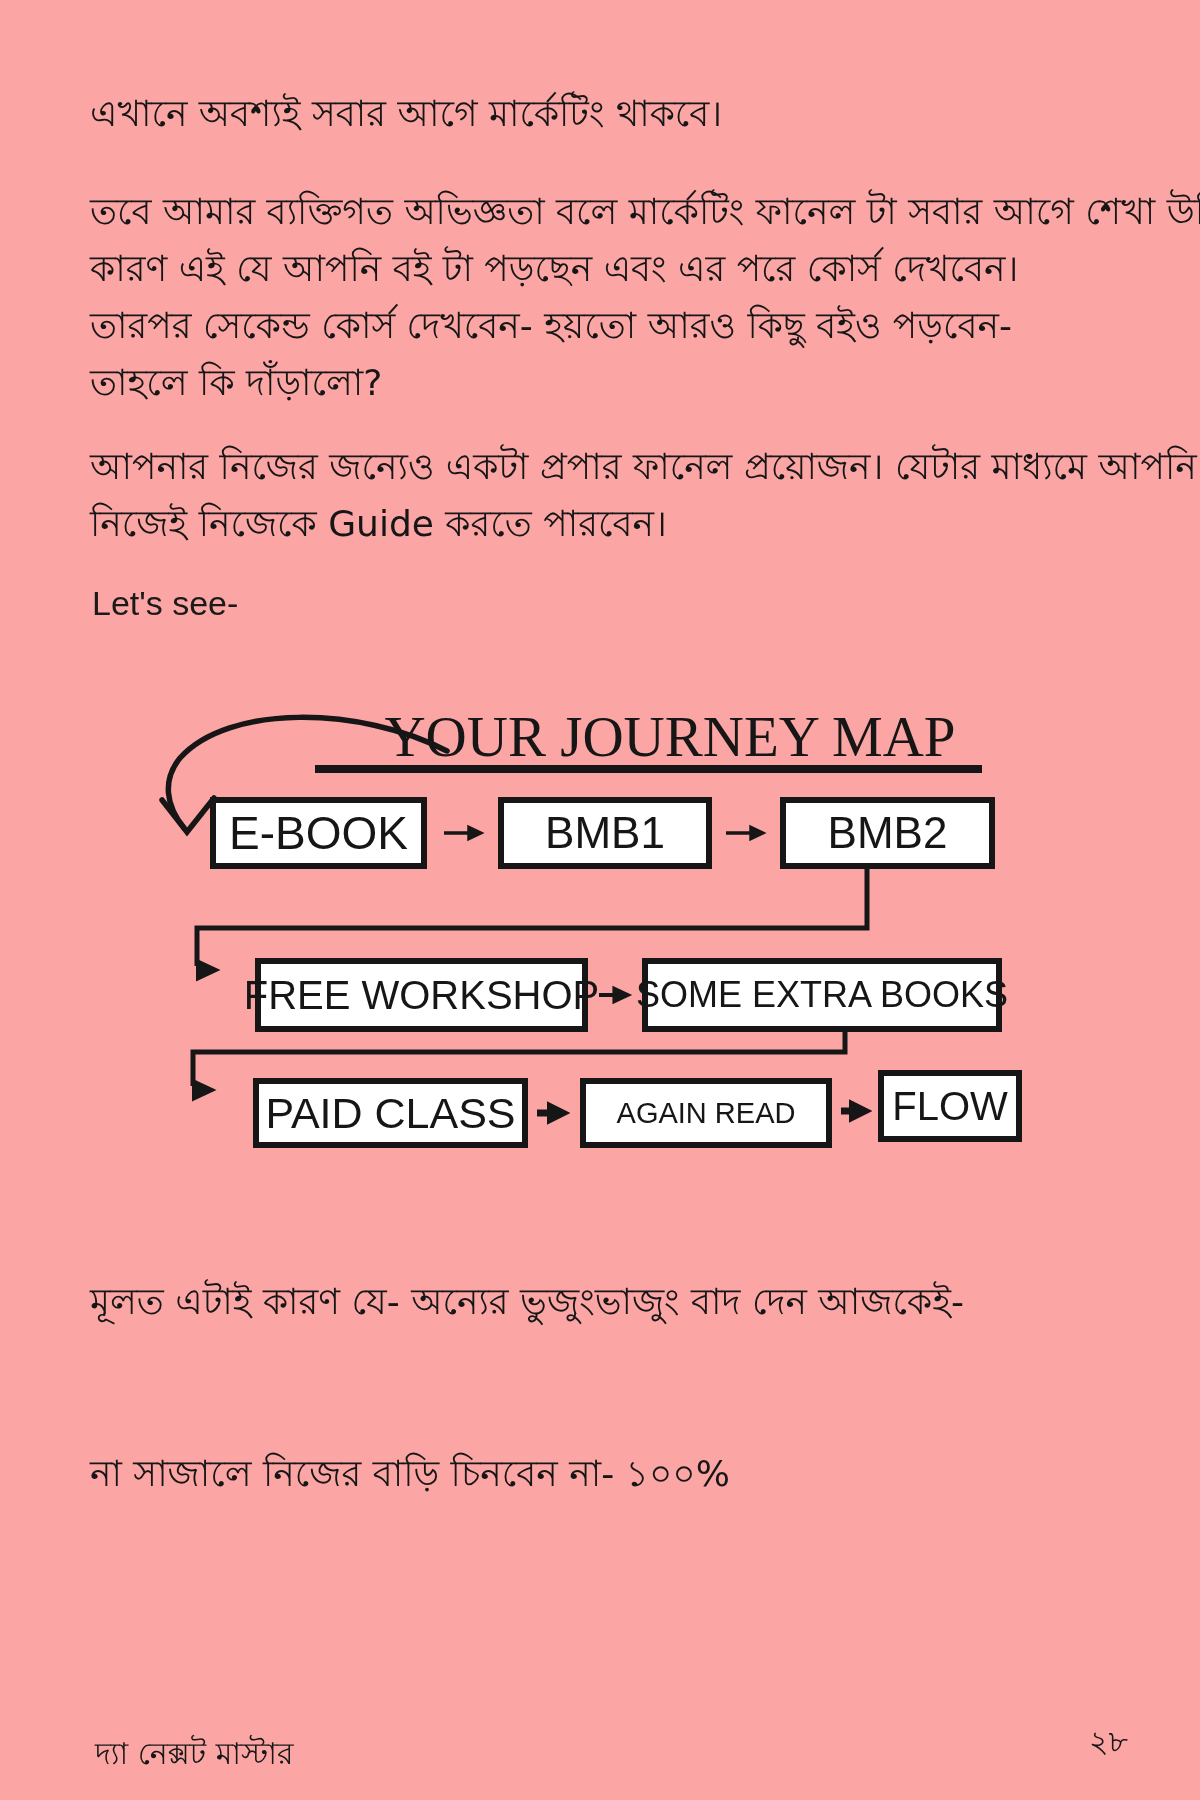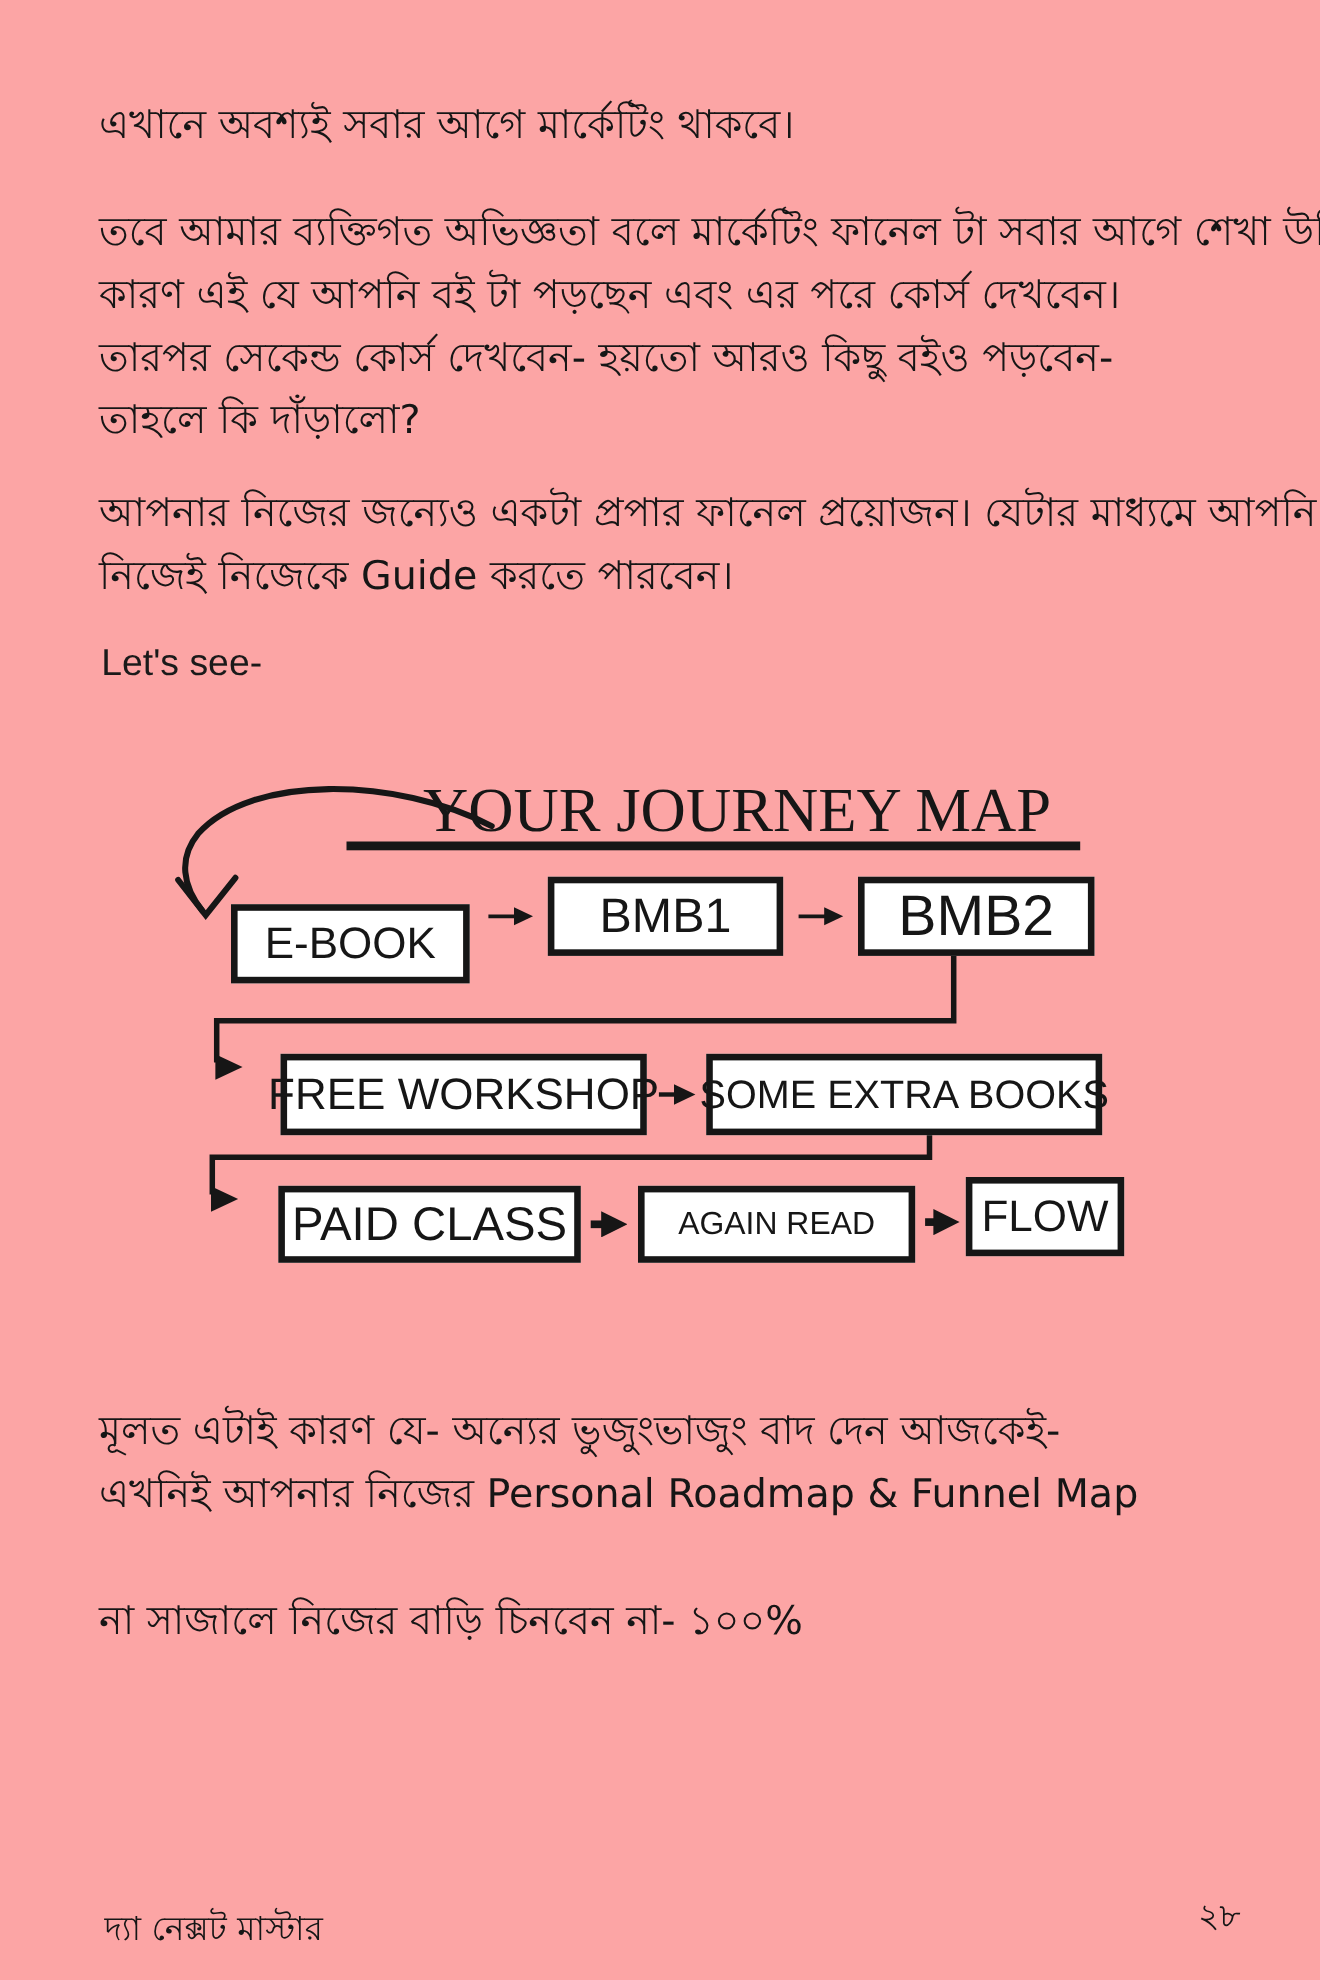--- a/index.html
+++ b/index.html
@@ -41,23 +41,23 @@
   .fbox{
     position:absolute;
     box-sizing:border-box;
     border:6px solid #161616;
     background:#ffffff;
     display:flex;align-items:center;justify-content:center;
     white-space:nowrap;
     color:#161616;
     font-family:"Liberation Sans","DejaVu Sans",sans-serif;
   }
-  .box-ebook{left:210px;top:797px;width:217px;height:72px;font-size:40px;margin-top:25px;}
+  .box-ebook{left:210px;top:797px;width:217px;height:72px;font-size:46px;}
   .box-bmb1{left:498px;top:797px;width:214px;height:72px;font-size:44px;}
-  .box-bmb2{left:780px;top:797px;width:215px;height:72px;font-size:52px;}
+  .box-bmb2{left:780px;top:797px;width:215px;height:72px;font-size:44px;}
   .box-freeworkshop{left:255px;top:958px;width:333px;height:74px;font-size:40px;}
   .box-someextrabooks{left:642px;top:958px;width:360px;height:74px;font-size:36px;}
   .box-paidclass{left:253px;top:1078px;width:275px;height:70px;font-size:43px;}
   .box-againread{left:580px;top:1078px;width:252px;height:70px;font-size:29px;}
   .box-flow{left:878px;top:1070px;width:144px;height:72px;font-size:40px;}
   .diagram-svg{position:absolute;left:0;top:0;width:1200px;height:1800px;pointer-events:none;}
   .footer-title{position:absolute;left:95px;top:1718px;font-size:30px;color:#161616;
     font-family:"DejaVu Sans","Liberation Sans",sans-serif;white-space:nowrap;margin-top:12px;}
   .footer-page{position:absolute;right:72px;top:1718px;font-size:30px;color:#161616;
     font-family:"DejaVu Sans","Liberation Sans",sans-serif;}
@@ -138,21 +138,20 @@
 
     <div class="fbox box-freeworkshop">FREE WORKSHOP</div>
     <div class="fbox box-someextrabooks">SOME EXTRA BOOKS</div>
 
     <div class="fbox box-paidclass">PAID CLASS</div>
     <div class="fbox box-againread">AGAIN READ</div>
     <div class="fbox box-flow">FLOW</div>
   </div>
 
   <div class="bn-line l-p4-0">মূলত এটাই কারণ যে- অন্যের ভুজুংভাজুং বাদ দেন আজকেই-</div>
-  <div class="bn-line l-p4-1">এখনিই আপনার নিজের Personal Roadmap &amp; Funnel Map</div>
 
   <div class="bn-line l-p5-0">না সাজালে নিজের বাড়ি চিনবেন না- ১০০%</div>
 
   <div>
     <div class="footer-title">দ্যা নেক্সট মাস্টার</div>
     <div class="footer-page">২৮</div>
   </div>
 
 </div>
 

